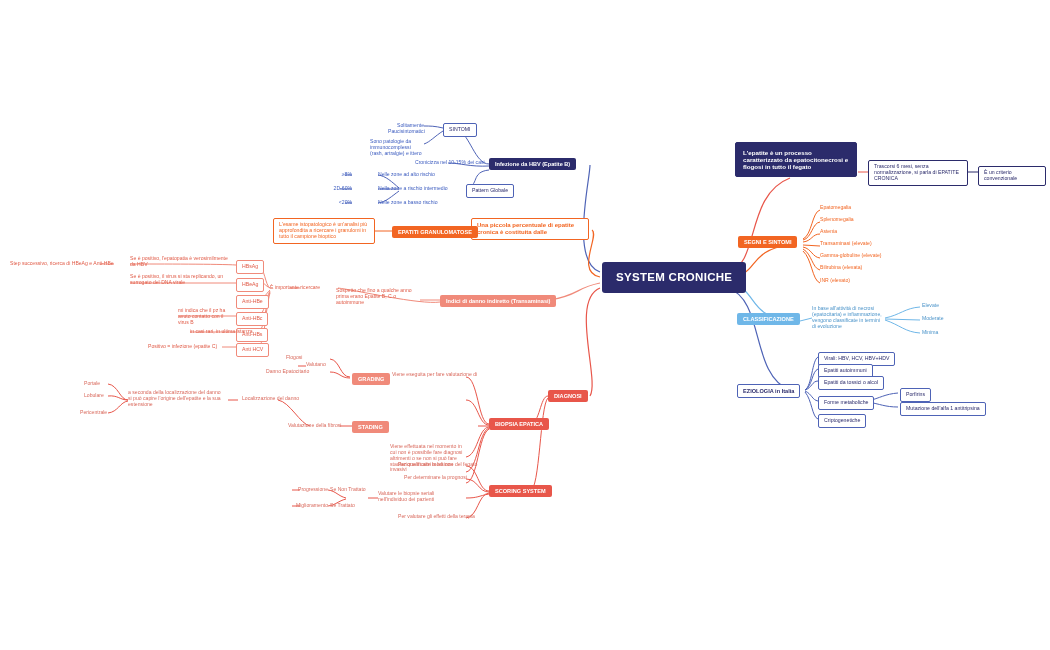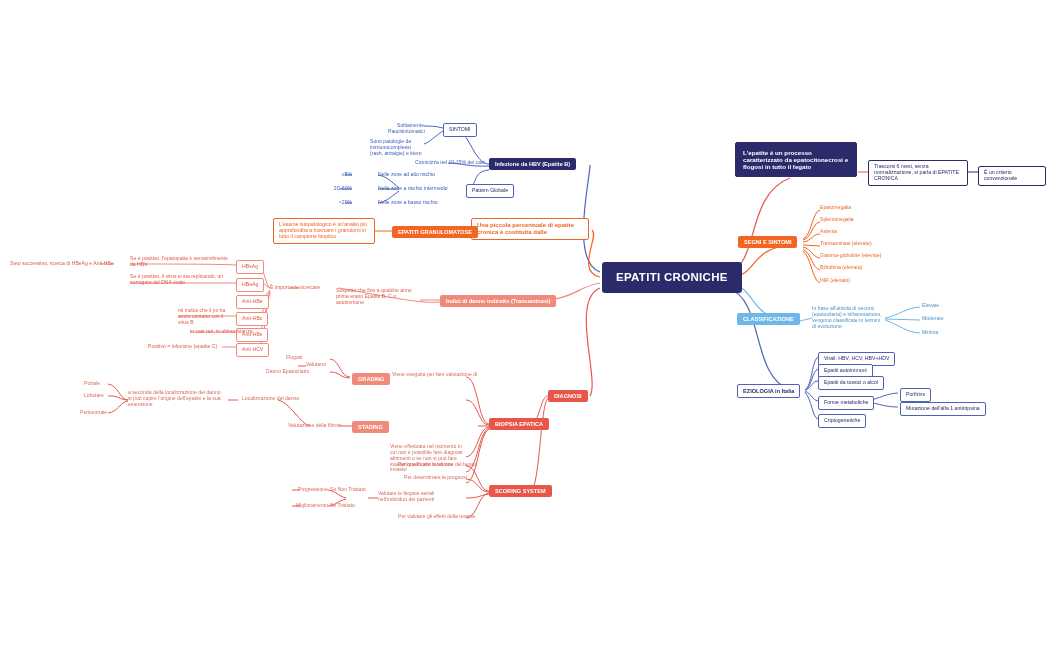--- a/index.html
+++ b/index.html
@@ -128,21 +128,21 @@
     <path d="M489 494 C 478 496, 478 498, 466 498" stroke="#e8564a"></path>
     <path d="M378 498 L 368 498" stroke="#e8564a"></path>
     <path d="M346 498 C 338 496, 336 491, 328 490" stroke="#e8564a"></path>
     <path d="M346 499 C 338 501, 336 505, 328 506" stroke="#e8564a"></path>
     <path d="M300 490 L 292 490" stroke="#e8564a"></path>
     <path d="M300 506 L 292 506" stroke="#e8564a"></path>
   </g>
 </svg>
 
 <div class="node central" style="left:602px;top:262px;">
-  <span>EPATITI CRONICHE</span>
+  <span>SYSTEM CRONICHE</span>
 </div>
 
 <div class="node ob dark" style="left:735px;top:142px;width:122px;background:#2b2b6b;color:#fff;border-color:#2b2b6b;padding:6px 7px;">
   <span class="desc">L'epatite è un processo caratterizzato da epatocitonecrosi e flogosi in tutto il fegato</span>
 </div>
 <div class="node ob dark" style="left:868px;top:160px;width:100px;">
   <span>Trascorsi 6 mesi, senza normalizzazione, si parla di EPATITE CRONICA</span>
 </div>
 <div class="node ob dark" style="left:978px;top:166px;width:68px;">
   <span>È un criterio convenzionale</span>

